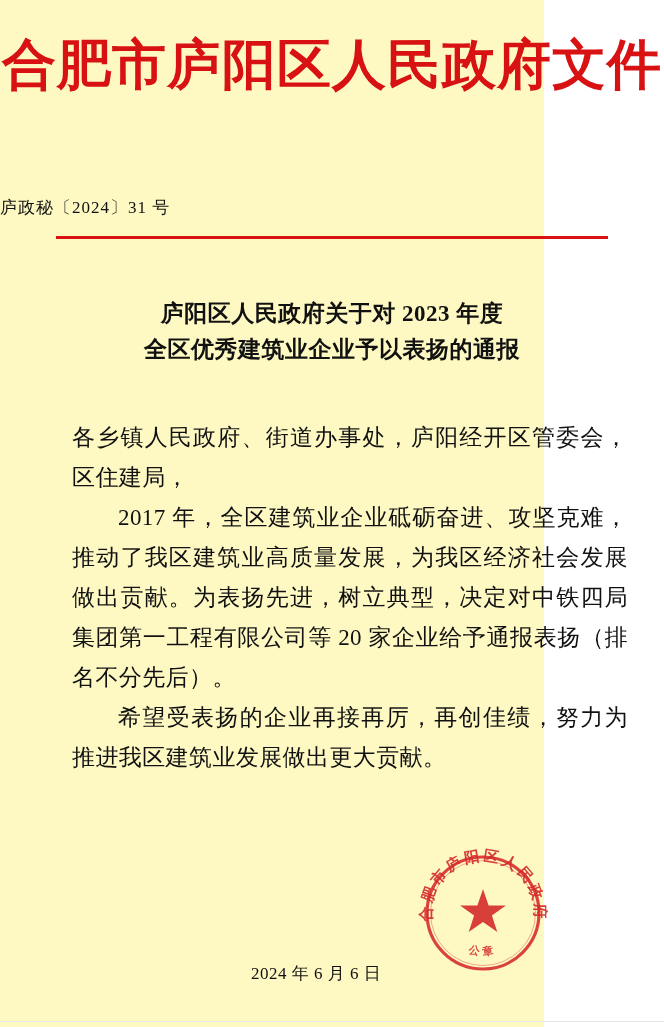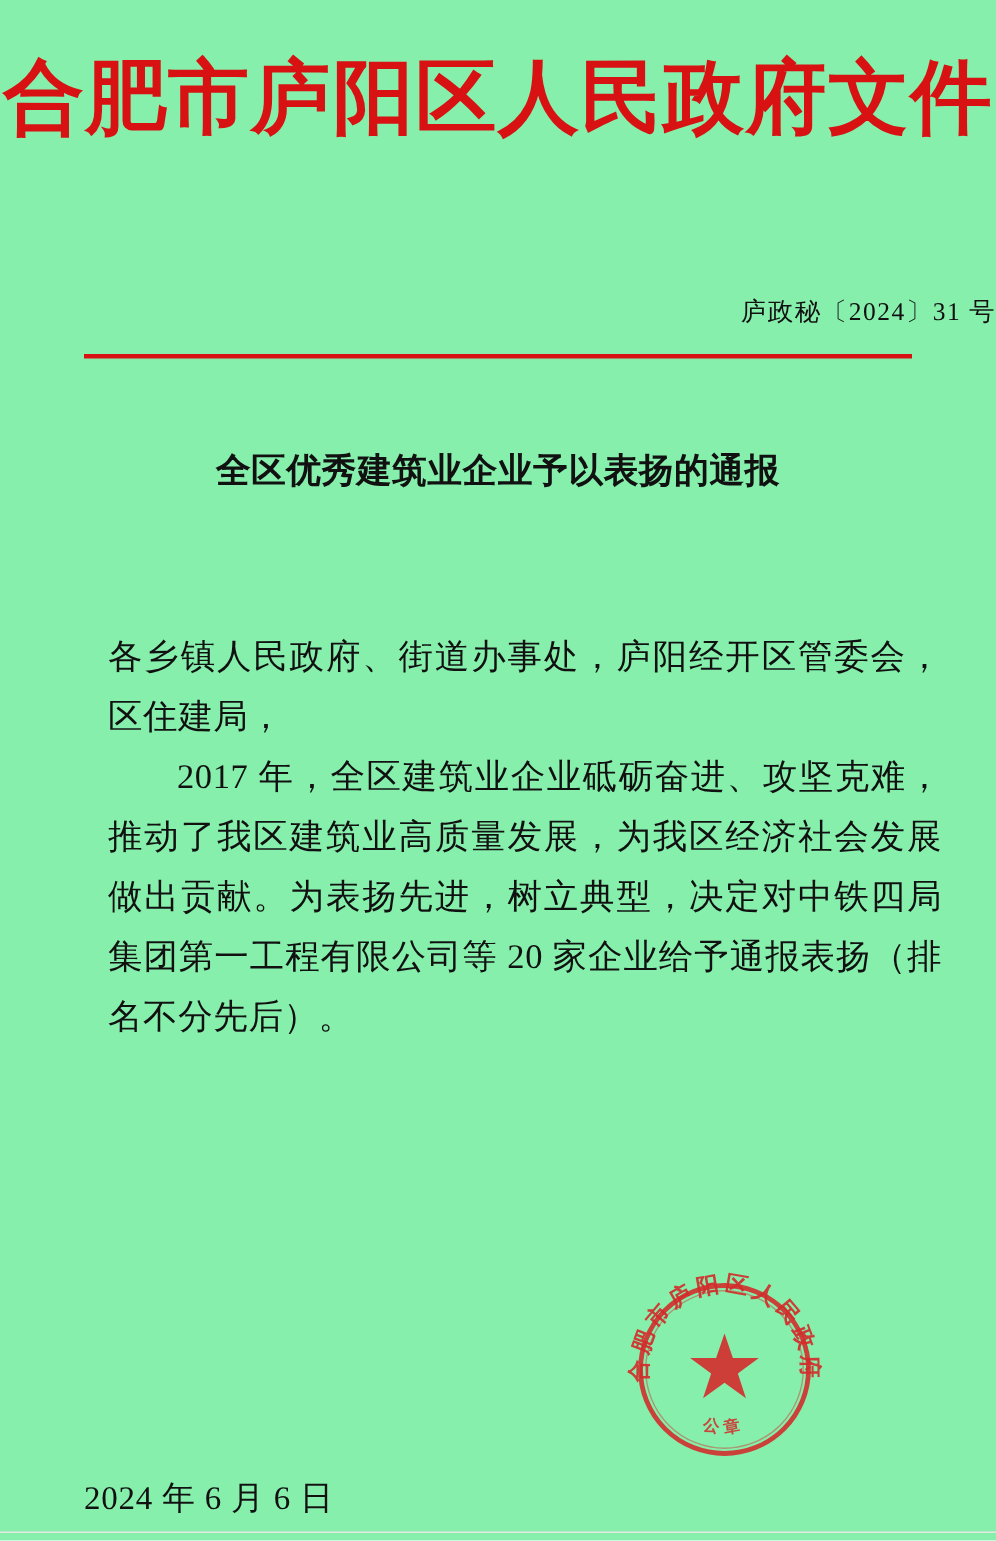--- a/index.html
+++ b/index.html
@@ -12,23 +12,23 @@
     height: 1027px;
     position: relative;
     font-family: "Liberation Serif", serif;
     color: #111111;
     overflow: hidden;
   }
 
   .doc {
     position: absolute;
     left: 0; top: 0;
-    width: 664px;
+    width: 544px;
     height: 1027px;
-    background: #86efac;
+    background: #fef9c3;
   }
 
   
   .masthead {
     position: absolute;
     left: 0;
     top: 34px;
     width: 664px;
     text-align: center;
   }
@@ -43,21 +43,21 @@
     white-space: nowrap;
     transform: scaleX(1.0);
   }
 
   
   .doc-number {
     position: absolute;
     left: 0;
     top: 196px;
     width: 664px;
-    text-align: right;
+    text-align: left;
     font-size: 17px;
     letter-spacing: 1px;
     color: #111;
   }
 
   
   .red-rule {
     position: absolute;
     left: 56px;
     top: 236px;
@@ -119,26 +119,25 @@
     pointer-events: none;
   }
   .seal svg { display: block; }
 
   
   .doc-date {
     position: absolute;
     left: 56px;
     top: 962px;
     width: 556px;
-    text-align: left;
+    text-align: center;
     padding-right: 36px;
     box-sizing: border-box;
-    font-size: 22px;
+    font-size: 17px;
     letter-spacing: 0.5px;
-    margin-top: 22px;
   }
 
   
   .scan-edge {
     position: absolute;
     left: 0;
     top: 1021px;
     width: 664px;
     height: 1px;
     background: #e6e6e6;
@@ -151,26 +150,28 @@
 
   <div class="masthead">
     <span class="masthead-title">合肥市庐阳区人民政府文件</span>
   </div>
 
   <div class="doc-number">庐政秘〔2024〕31 号</div>
 
   <div class="red-rule"></div>
 
   <div class="doc-title">
+    <span class="line">庐阳区人民政府关于对 2023 年度</span>
     <span class="line">全区优秀建筑业企业予以表扬的通报</span>
   </div>
 
   <div class="body-text">
     <p>各乡镇人民政府、街道办事处，庐阳经开区管委会，区住建局，</p>
     <p class="indent">2017 年，全区建筑业企业砥砺奋进、攻坚克难，推动了我区建筑业高质量发展，为我区经济社会发展做出贡献。为表扬先进，树立典型，决定对中铁四局集团第一工程有限公司等 20 家企业给予通报表扬（排名不分先后）。</p>
+    <p class="indent">希望受表扬的企业再接再厉，再创佳绩，努力为推进我区建筑业发展做出更大贡献。</p>
   </div>
 
 
   <div class="seal">
     <svg width="140" height="140" viewBox="0 0 140 140" aria-hidden="true">
       <defs>
         <path id="sealArcTop" d="M 18,70 A 52,52 0 0 1 122,70"></path>
         <path id="sealArcBottom" d="M 28,70 A 42,42 0 0 0 112,70"></path>
       </defs>
       <g stroke="#d42a2a" fill="none" opacity="0.88">

